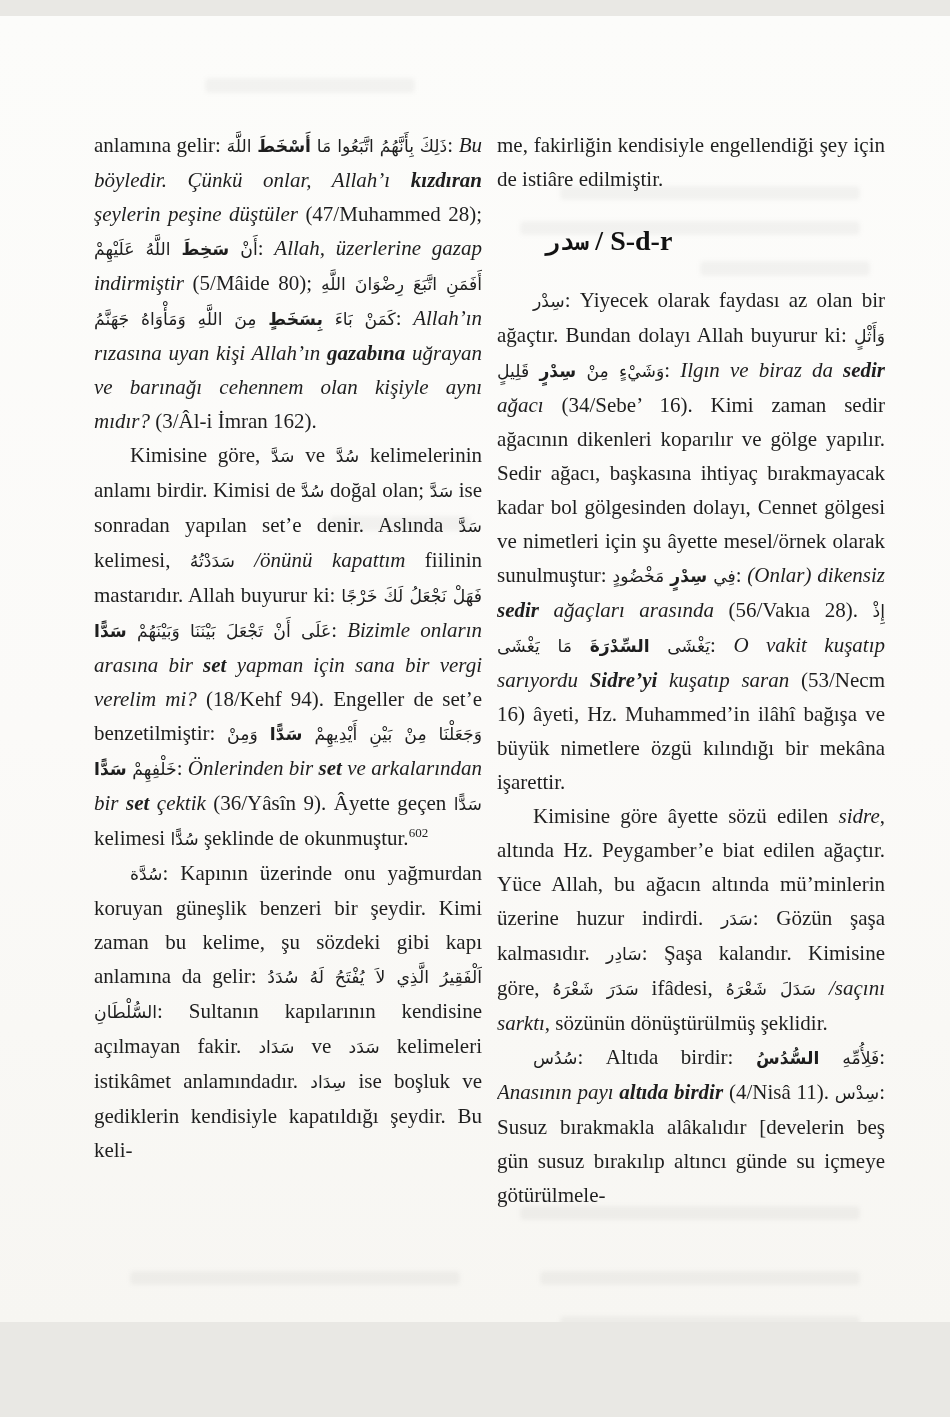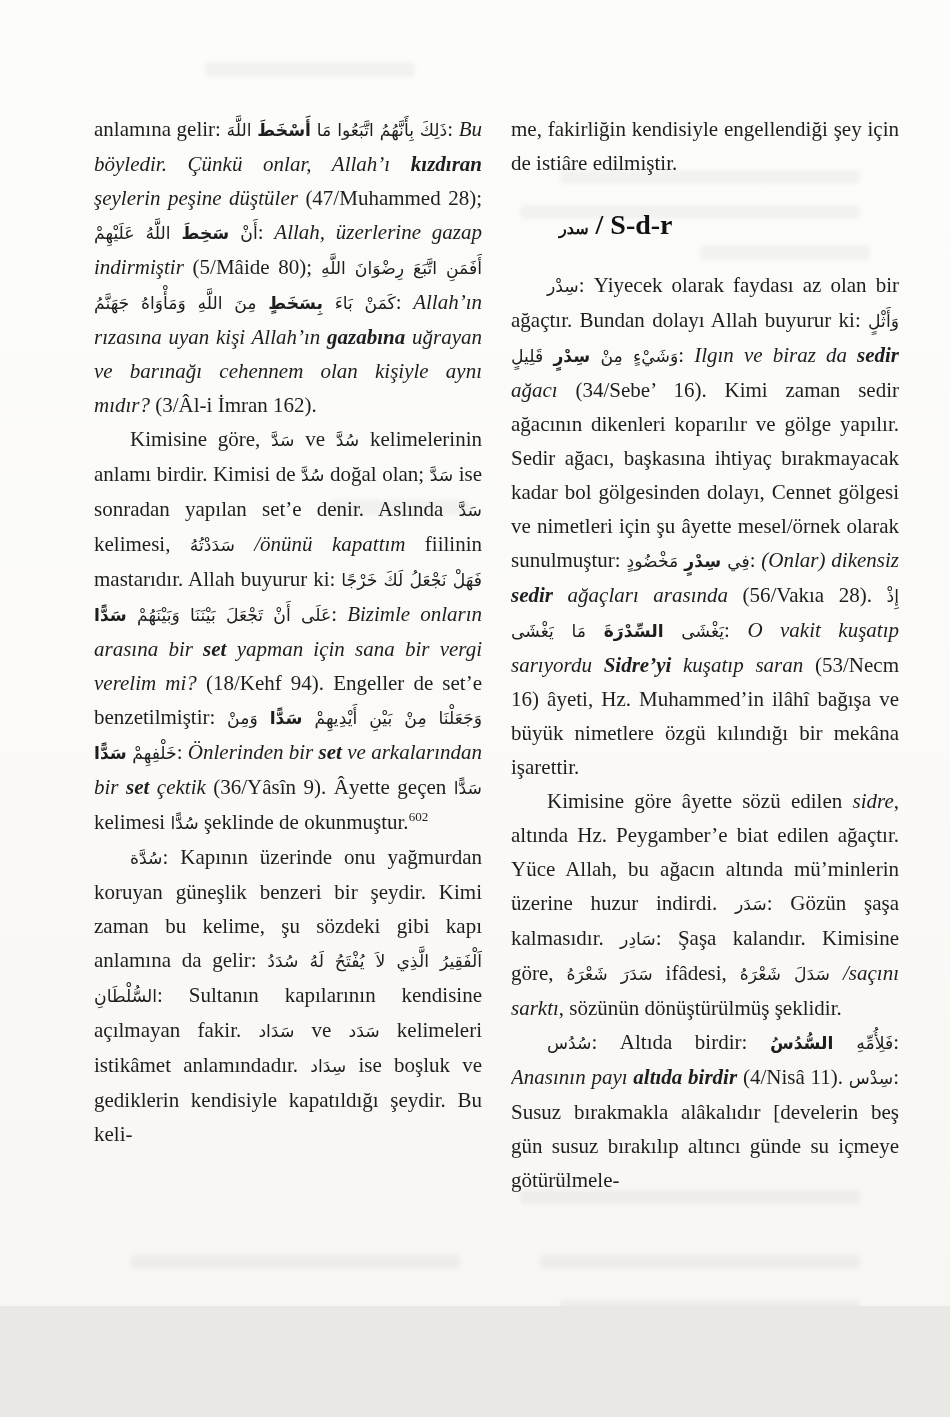--- a/index.html
+++ b/index.html
@@ -1,47 +1,47 @@
 <!DOCTYPE html>
 <html lang="tr"><head>
 <meta charset="utf-8">
 <style>
   html,body{margin:0;padding:0;background:#e9e8e4;}
   .page{
-    position:relative;width:950px;height:1306px;margin:0 auto;
+    position:relative;width:950px;height:1306px;margin:16px auto;
     background:linear-gradient(180deg,#fcfcfa 0%,#fbfaf8 55%,#f7f6f2 100%);
     overflow:hidden;
     font-family:"Liberation Serif","DejaVu Serif",serif;
     color:#1e1e1e;
   }
   .col{
     position:absolute;top:112px;width:388px;
     text-align:justify;font-size:21px;line-height:34px;
     overflow:hidden;
   }
   .col-left{left:94px;max-height:1160px;}
-  .col-right{left:511px;max-height:1235px;}
+  .col-right{left:497px;max-height:1235px;}
   .para{margin:0;}
   .para.ind{text-indent:36px;}
   .t{font-style:normal;}
   .i{font-style:italic;}
   .bi{font-style:italic;font-weight:bold;}
   .b{font-weight:bold;}
   .ar{
     font-family:"DejaVu Sans",sans-serif;
     font-size:0.82em;
     direction:rtl;unicode-bidi:isolate;
   }
   sup.fnref{font-size:0.62em;vertical-align:super;line-height:0;}
   .heading{
     margin:27px 0 21px 48px;
     font-weight:bold;font-size:28px;line-height:36px;
     text-align:left;text-indent:0;color:#121212;
   }
-  .heading .h-ar{font-family:Liberation Sans, sans-serif;font-size:16px;}
+  .heading .h-ar{font-family:Liberation Mono, monospace;font-size:24px;}
   .footnote-block{
     position:absolute;left:94px;top:1322px;width:392px;
     font-size:18.5px;line-height:29px;text-align:left;color:#222;
   }
   .fn-rule{width:237px;border-top:2px solid #2e2e2e;margin:0 0 9px 0;}
   .fn-text{padding-left:42px;text-indent:-42px;margin:0;}
   .fn-num{padding-right:2px;}
   .page-number{
     position:absolute;left:94px;top:1351px;
     font-family:"Liberation Sans",sans-serif;

